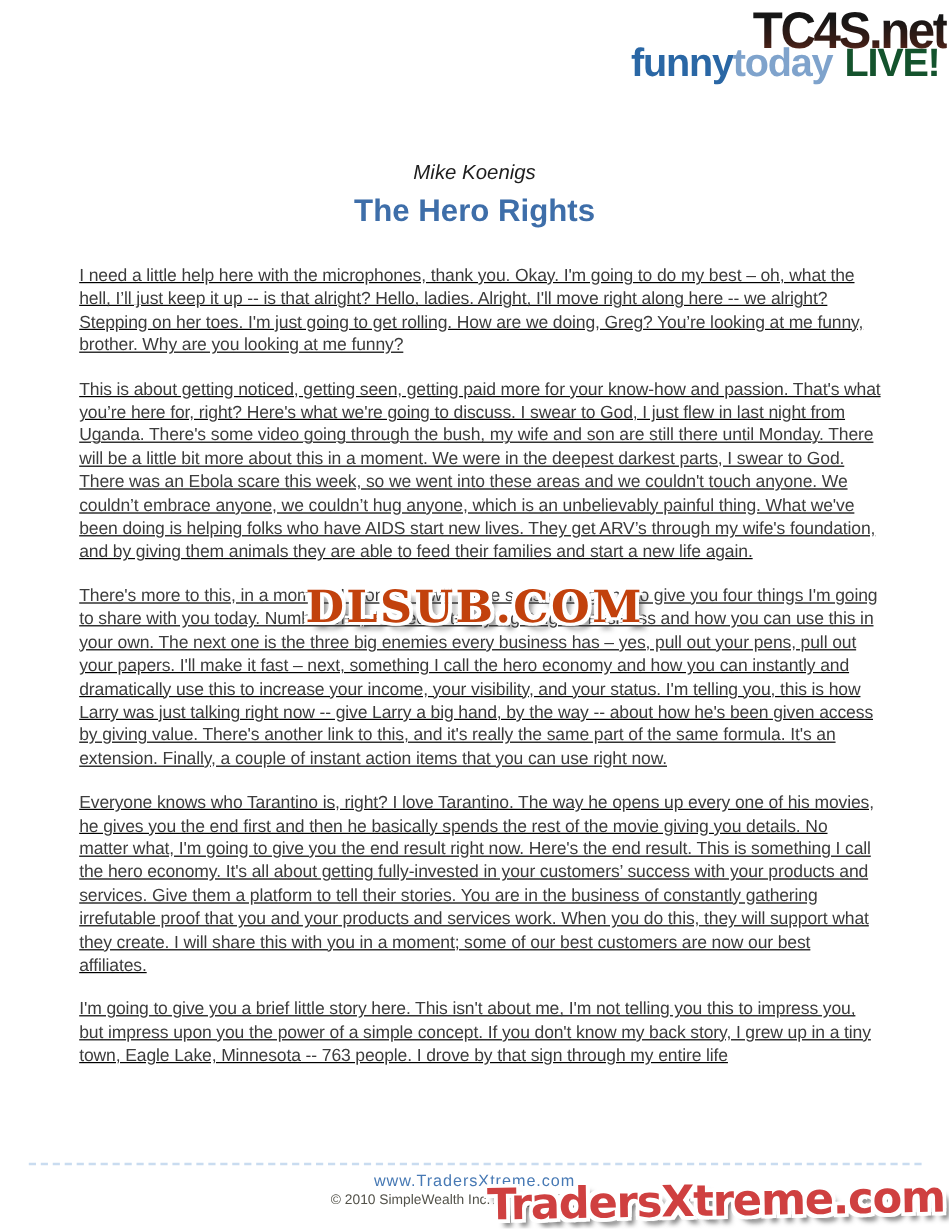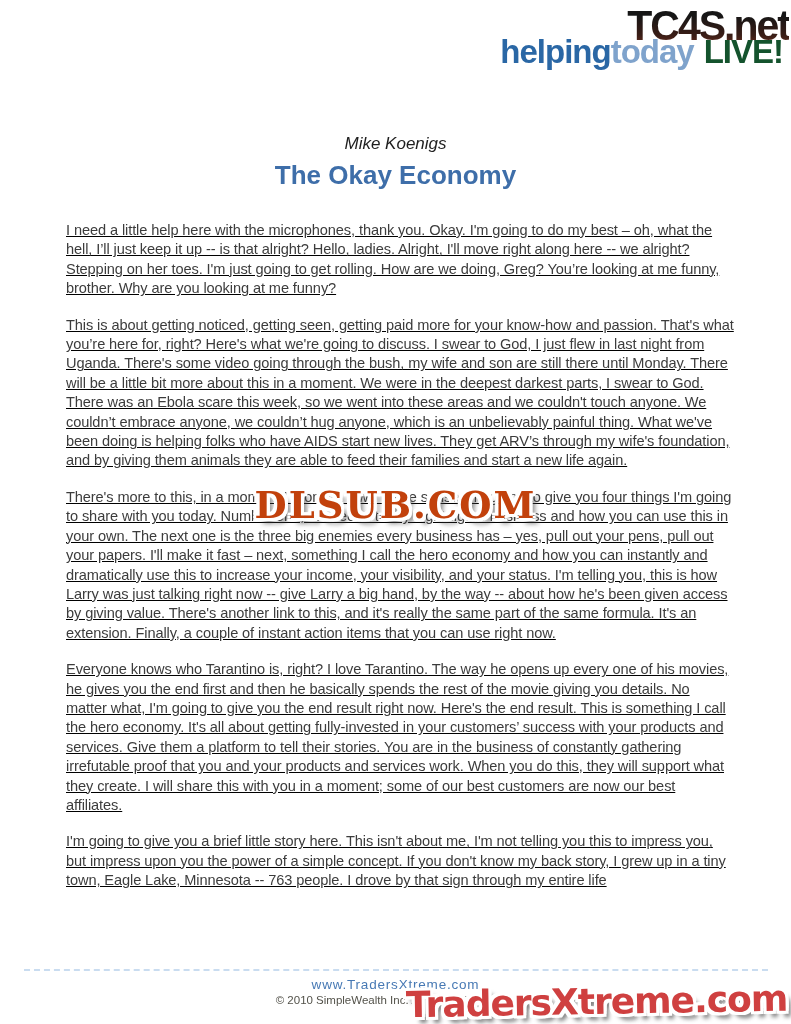--- a/index.html
+++ b/index.html
@@ -165,26 +165,26 @@
   }
 </style>
 </head>
 <body>
 
 <div class="page">
 
   <div class="tc4s">TC4S.net</div>
 
   <div class="engage-logo">
-    <span class="lg-engage">helping</span><span class="lg-today">today</span><span class="lg-live">LIVE!</span>
+    <span class="lg-engage">funny</span><span class="lg-today">today</span><span class="lg-live">LIVE!</span>
   </div>
 
   <div class="headline">
     <div class="author">Mike Koenigs</div>
-    <div class="doc-title">The Okay Economy</div>
+    <div class="doc-title">The Hero Rights</div>
   </div>
 
   <div class="content">
     <p>I need a little help here with the microphones, thank you. Okay. I'm going to do my best – oh, what the hell, I’ll just keep it up -- is that alright? Hello, ladies. Alright, I'll move right along here -- we alright?  Stepping on her toes. I'm just going to get rolling.  How are we doing, Greg? You’re looking at me funny, brother. Why are you looking at me funny?</p>
     <p>This is about getting noticed, getting seen, getting paid more for your know-how and passion. That's what you’re here for, right? Here's what we're going to discuss. I swear to God, I just flew in last night from Uganda. There's some video going through the bush, my wife and son are still there until Monday. There will be a little bit more about this in a moment. We were in the deepest darkest parts, I swear to God. There was an Ebola scare this week, so we went into these areas and we couldn't touch anyone. We couldn’t embrace anyone, we couldn’t hug anyone, which is an unbelievably painful thing. What we've been doing is helping folks who have AIDS start new lives. They get ARV’s through my wife's foundation, and by giving them animals they are able to feed their families and start a new life again.</p>
     <p>There's more to this, in a moment I promise it will make sense. I'm going to give you four things I'm going to share with you today. Number one, the secret to my eight-figure business and how you can use this in your own. The next one is the three big enemies every business has – yes, pull out your pens, pull out your papers. I'll make it fast – next, something I call the hero economy and how you can instantly and dramatically use this to increase your income, your visibility, and your status. I'm telling you, this is how Larry was just talking right now -- give Larry a big hand, by the way -- about how he's been given access by giving value. There's another link to this, and it's really the same part of the same formula. It's an extension. Finally, a couple of instant action items that you can use right now.</p>
     <p>Everyone knows who Tarantino is, right? I love Tarantino. The way he opens up every one of his movies, he gives you the end first and then he basically spends the rest of the movie giving you details.  No matter what, I'm going to give you the end result right now. Here's the end result. This is something I call the hero economy. It's all about getting fully-invested in your customers’ success with your products and services. Give them a platform to tell their stories. You are in the business of constantly gathering irrefutable proof that you and your products and services work. When you do this, they will support what they create. I will share this with you in a moment; some of our best customers are now our best affiliates.</p>
     <p>I'm going to give you a brief little story here. This isn't about me, I'm not telling you this to impress you, but impress upon you the power of a simple concept. If you don't know my back story, I grew up in a tiny town, Eagle Lake, Minnesota -- 763 people. I drove by that sign through my entire life</p>
   </div>
 

